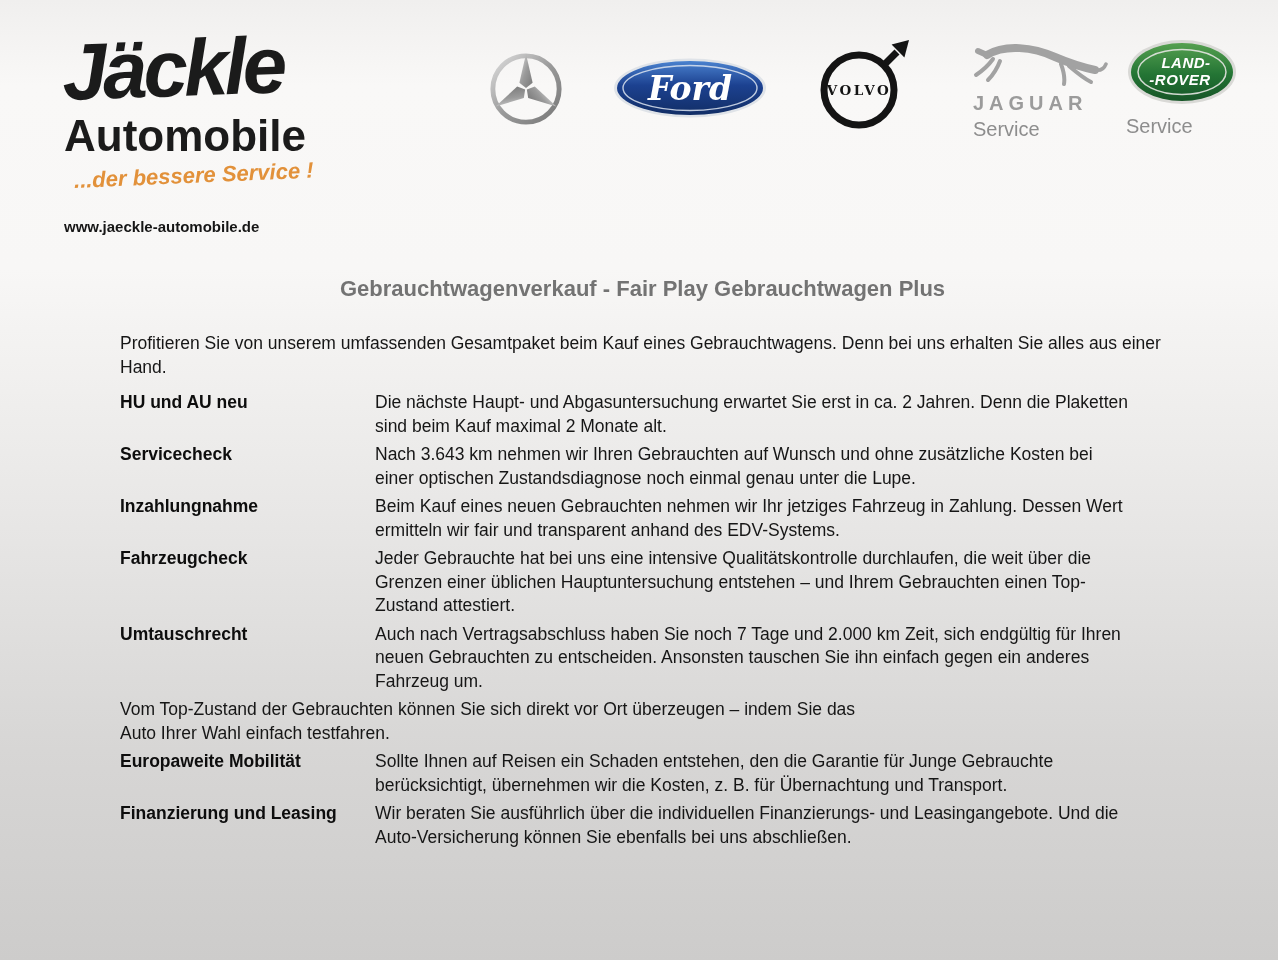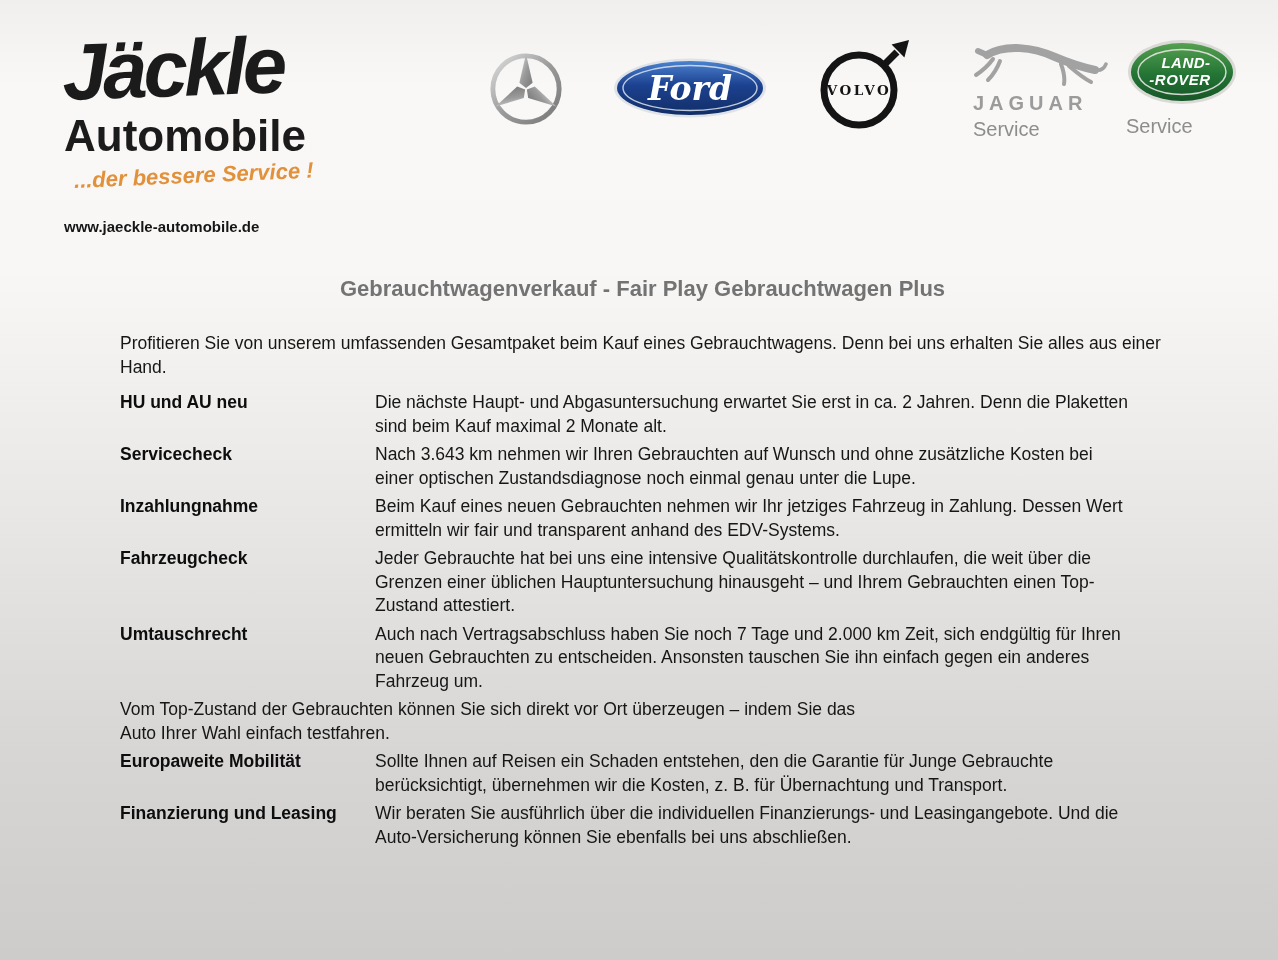--- a/index.html
+++ b/index.html
@@ -165,21 +165,21 @@
       <div class="row">
         <div class="row-label">Servicecheck</div>
         <div class="row-text">Nach 3.643 km nehmen wir Ihren Gebrauchten auf Wunsch und ohne zusätzliche Kosten bei einer optischen Zustandsdiagnose noch einmal genau unter die Lupe.</div>
       </div>
       <div class="row">
         <div class="row-label">Inzahlungnahme</div>
         <div class="row-text">Beim Kauf eines neuen Gebrauchten nehmen wir Ihr jetziges Fahrzeug in Zahlung. Dessen Wert ermitteln wir fair und transparent anhand des EDV-Systems.</div>
       </div>
       <div class="row">
         <div class="row-label">Fahrzeugcheck</div>
-        <div class="row-text">Jeder Gebrauchte hat bei uns eine intensive Qualitätskontrolle durchlaufen, die weit über die Grenzen einer üblichen Hauptuntersuchung hinausgeht – und Ihrem Gebrauchten einen Top-Zustand attestiert.</div>
+        <div class="row-text">Jeder Gebrauchte hat bei uns eine intensive Qualitätskontrolle durchlaufen, die weit über die Grenzen einer üblichen Hauptuntersuchung entstehen – und Ihrem Gebrauchten einen Top-Zustand attestiert.</div>
       </div>
       <div class="row">
         <div class="row-label">Umtauschrecht</div>
         <div class="row-text">Auch nach Vertragsabschluss haben Sie noch 7 Tage und 2.000 km Zeit, sich endgültig für Ihren neuen Gebrauchten zu entscheiden. Ansonsten tauschen Sie ihn einfach gegen ein anderes Fahrzeug um.</div>
       </div>
       <div class="row">
         <div class="row-text">Vom Top-Zustand der Gebrauchten können Sie sich direkt vor Ort überzeugen – indem Sie das Auto Ihrer Wahl einfach testfahren.</div>
       </div>
       <div class="row">
         <div class="row-label">Europaweite Mobilität</div>

